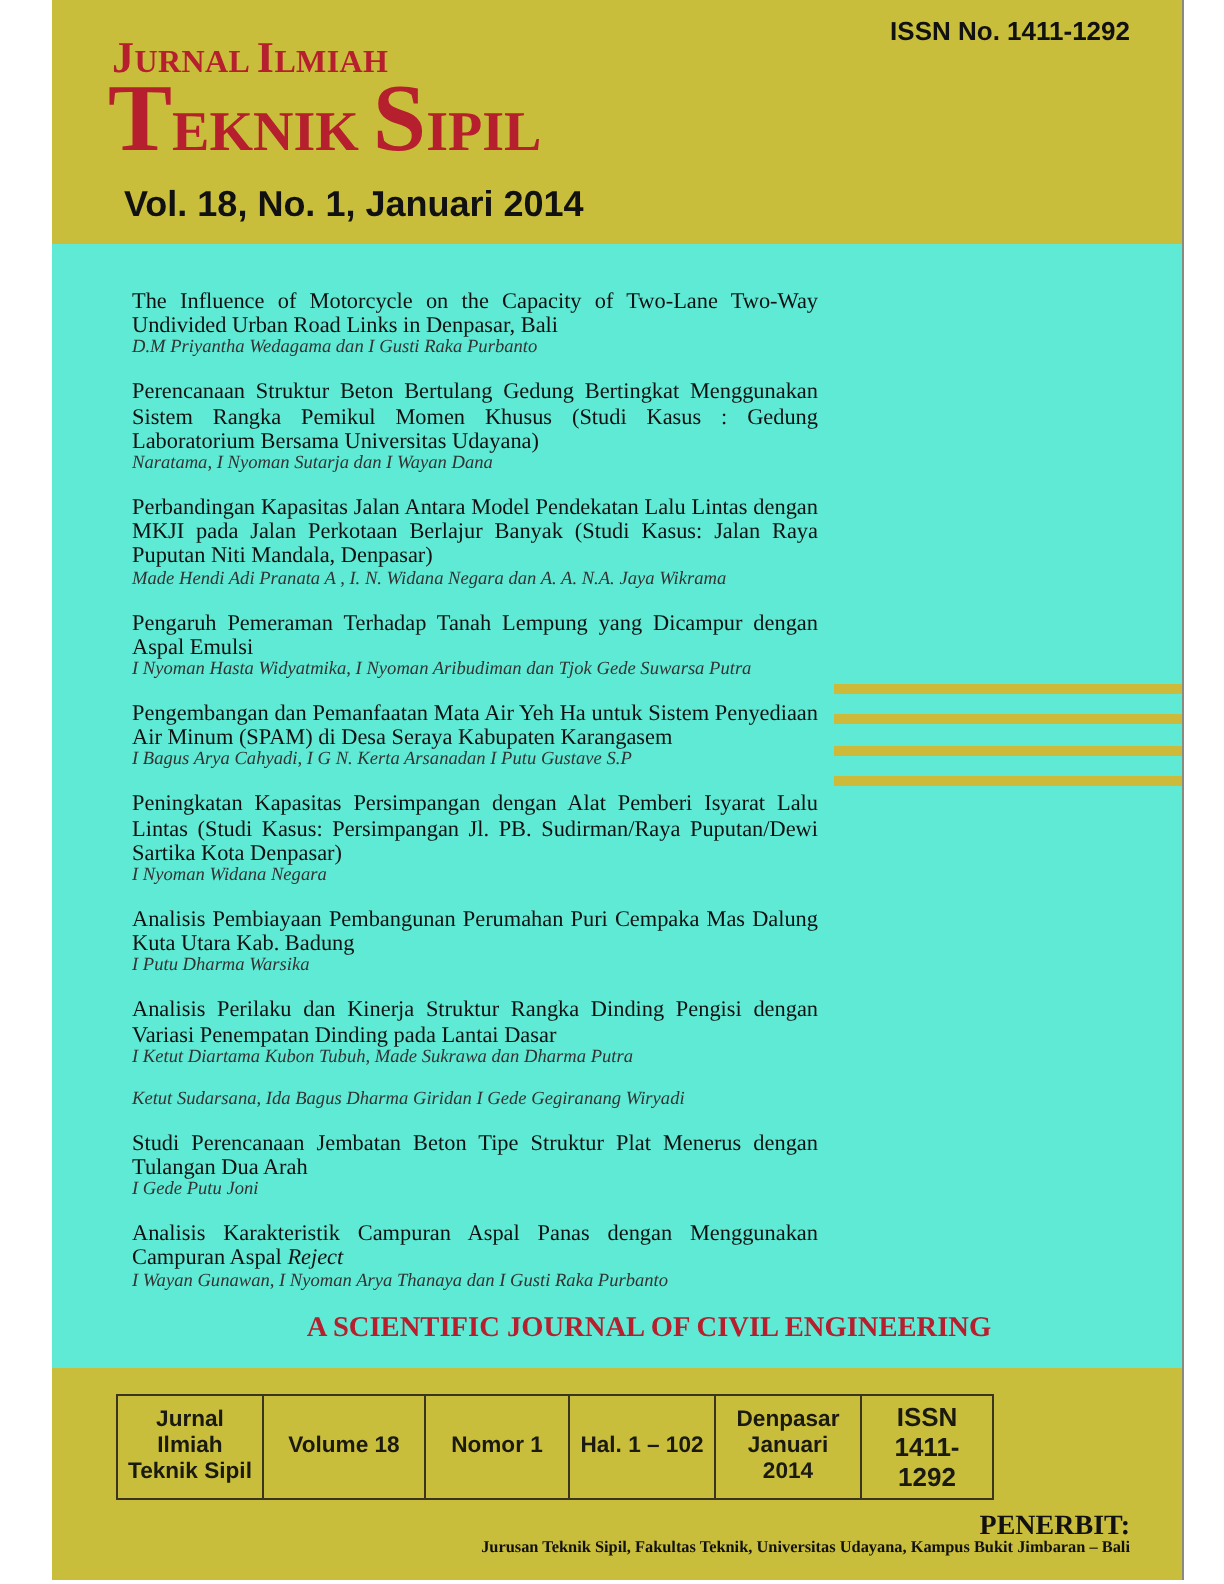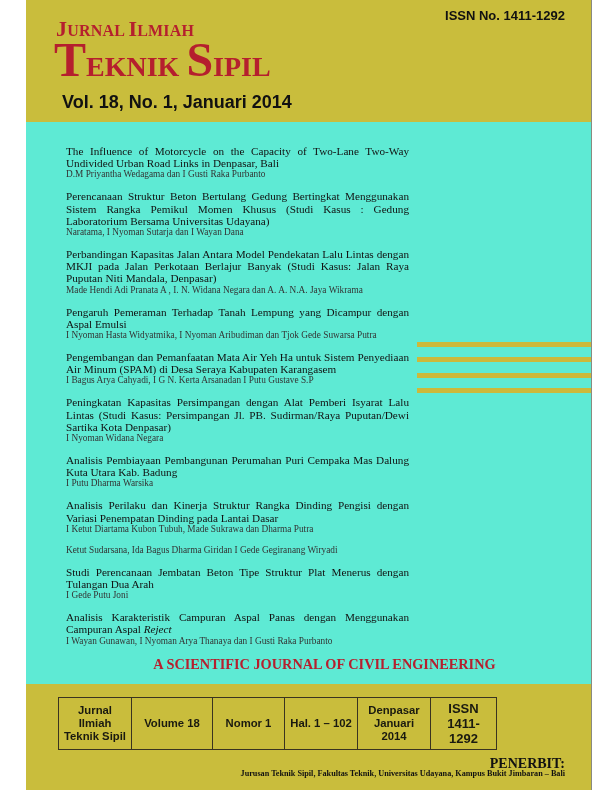--- a/index.html
+++ b/index.html
@@ -43,21 +43,21 @@
   .toc {
     position: absolute; left: 40px; top: 145px; width: 343px;
   }
   .article { margin-bottom: 10px; }
   .article-title {
     font-family: "Liberation Serif", serif; font-weight: normal;
     font-size: 11.2px; line-height: 12.2px; color: #111;
     text-align: justify; text-align-last: left;
   }
   .article-authors {
-    font-family: "Liberation Serif", serif; 
+    font-family: "Liberation Serif", serif; font-style: italic;
     font-size: 9.3px; line-height: 11px; color: #333;
   }
   .stripe {
     position: absolute; right: 0; width: 174px; height: 5px;
     background: #cdb93a;
   }
   .tagline {
     position: absolute; left: 16px; width: 565px; top: 656px; text-align: center;
     color: #b51f2e; font-family: "Liberation Serif", serif; font-weight: bold;
     font-size: 14.3px; white-space: nowrap;

